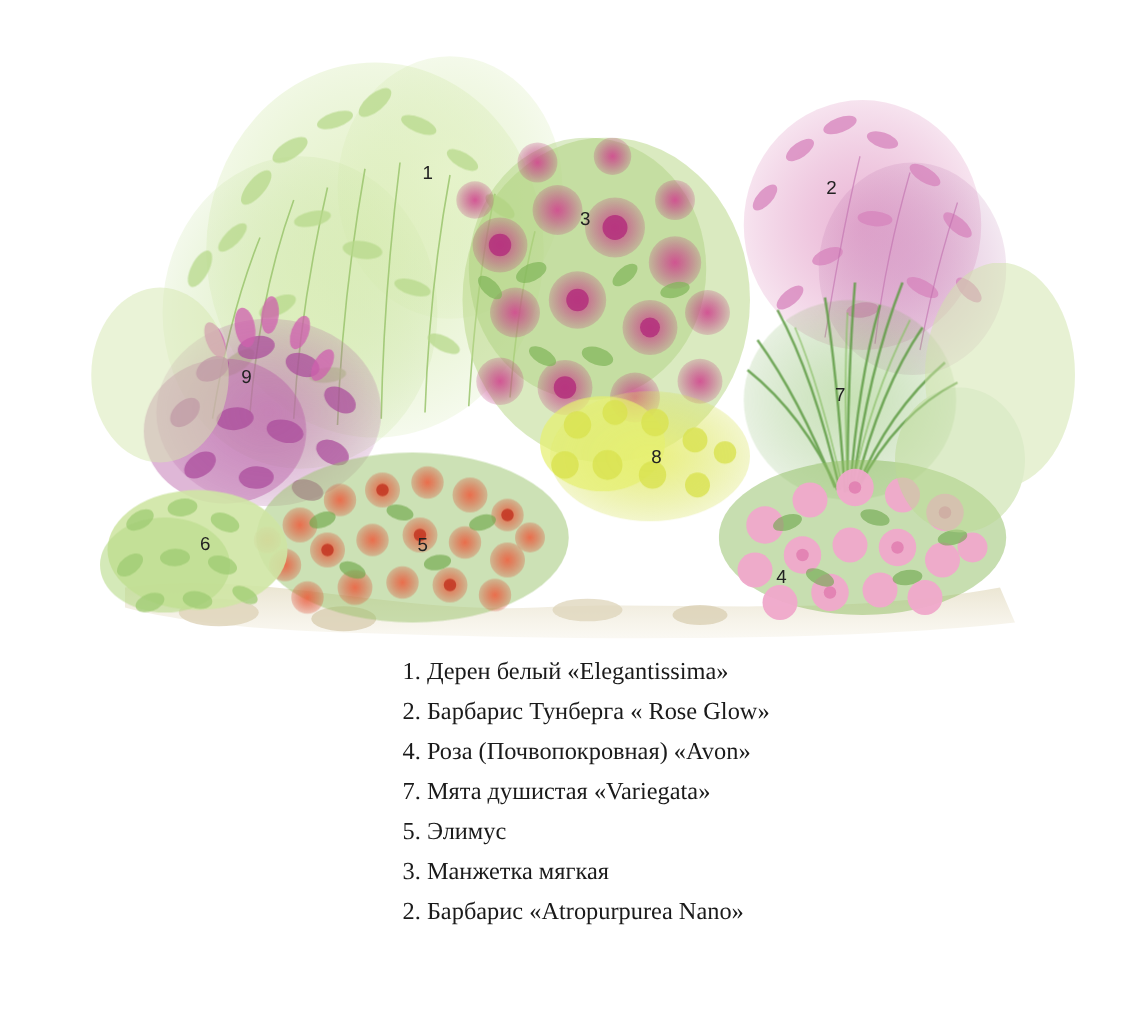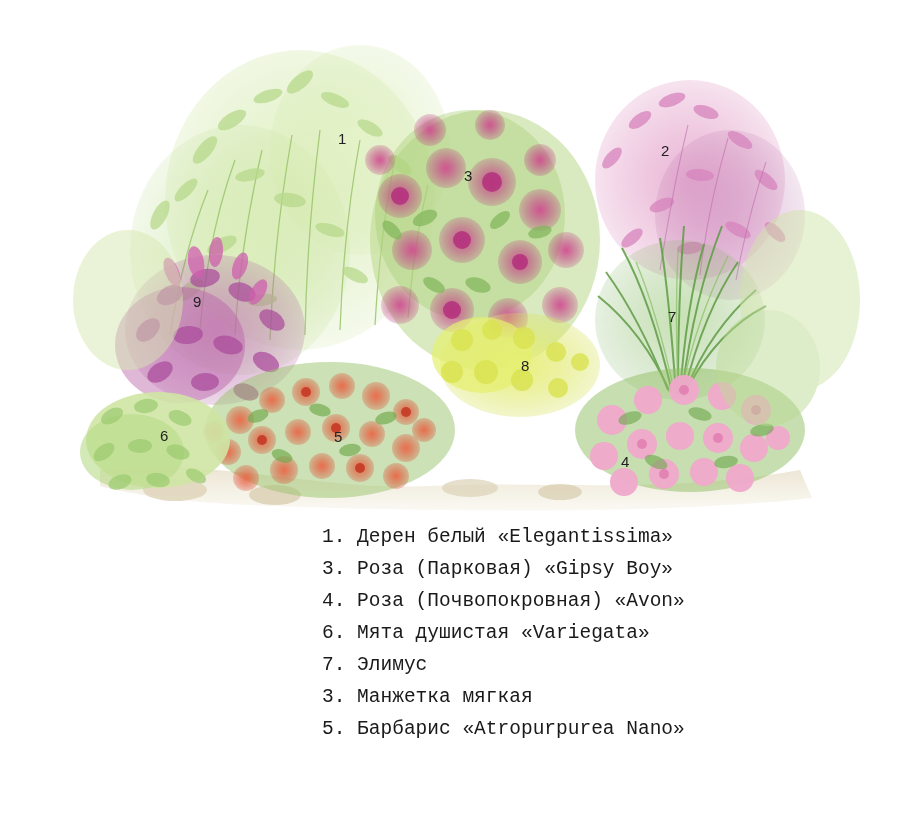--- a/index.html
+++ b/index.html
@@ -44,21 +44,21 @@
     width: 910px;
   }
 
   .legend-list {
     list-style: none;
     margin: 0;
     padding: 0 0 0 322px;
   }
 
   .legend-item {
-    font-family: Liberation Mono, monospace;
+    font-family: Liberation Serif, serif;
     font-size: 19.5px;
     color: #1a1a1a;
     line-height: 1;
     padding: 0 0 12.5px 0;
     white-space: nowrap;
   }
 </style>
 </head>
 <body>
 
@@ -371,20 +371,20 @@
   <span class="plant-number" style="left:334px; top:429px;">5</span>
   <span class="plant-number" style="left:160px; top:428px;">6</span>
   <span class="plant-number" style="left:668px; top:309px;">7</span>
   <span class="plant-number" style="left:521px; top:358px;">8</span>
   <span class="plant-number" style="left:193px; top:294px;">9</span>
 </div>
 
 <div id="legend">
   <ul class="legend-list">
     <li class="legend-item">1. Дерен  белый «Elegantissima»</li>
-    <li class="legend-item">3. Роза (Парковая) «Gipsy Boy»</li>
+    <li class="legend-item">2. Барбарис Тунберга « Rose Glow»</li>
     <li class="legend-item">4. Роза (Почвопокровная) «Avon»</li>
-    <li class="legend-item">6. Мята душистая «Variegata»</li>
-    <li class="legend-item">7. Элимус</li>
+    <li class="legend-item">7. Мята душистая «Variegata»</li>
+    <li class="legend-item">5. Элимус</li>
     <li class="legend-item">3. Манжетка мягкая</li>
-    <li class="legend-item">5. Барбарис «Atropurpurea Nano»</li>
+    <li class="legend-item">2. Барбарис «Atropurpurea Nano»</li>
   </ul>
 </div>
 
 </body></html>

